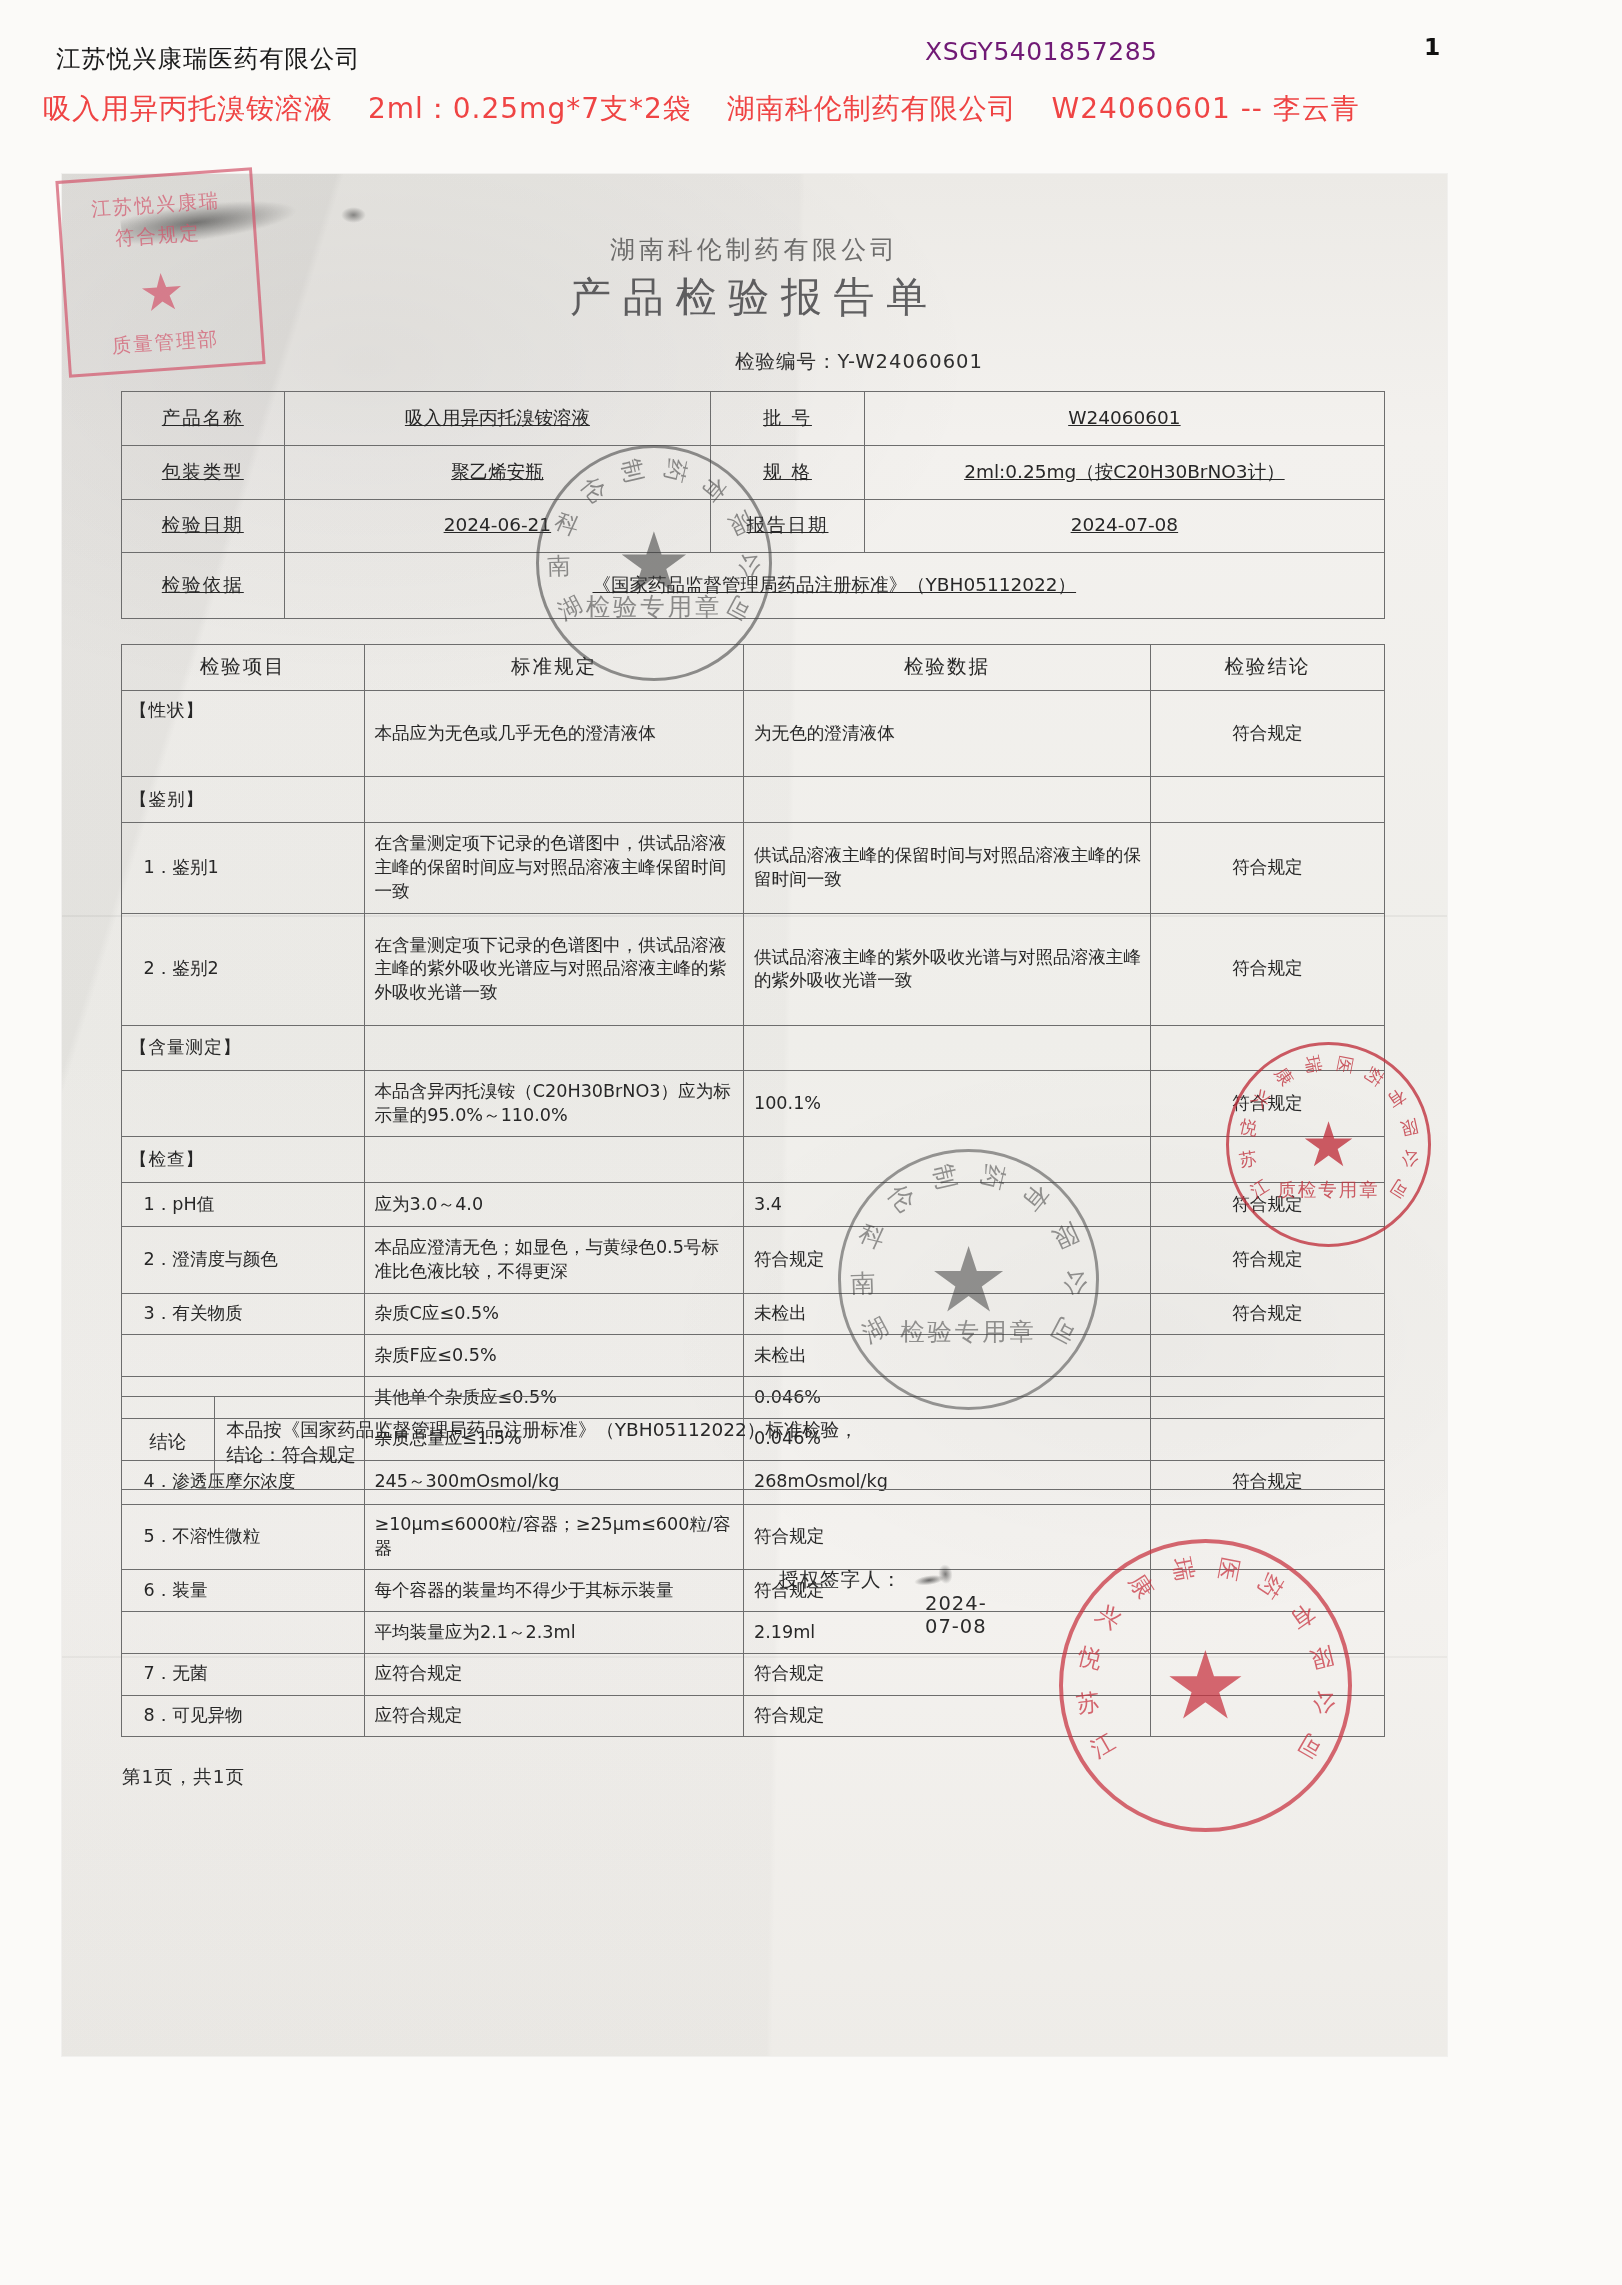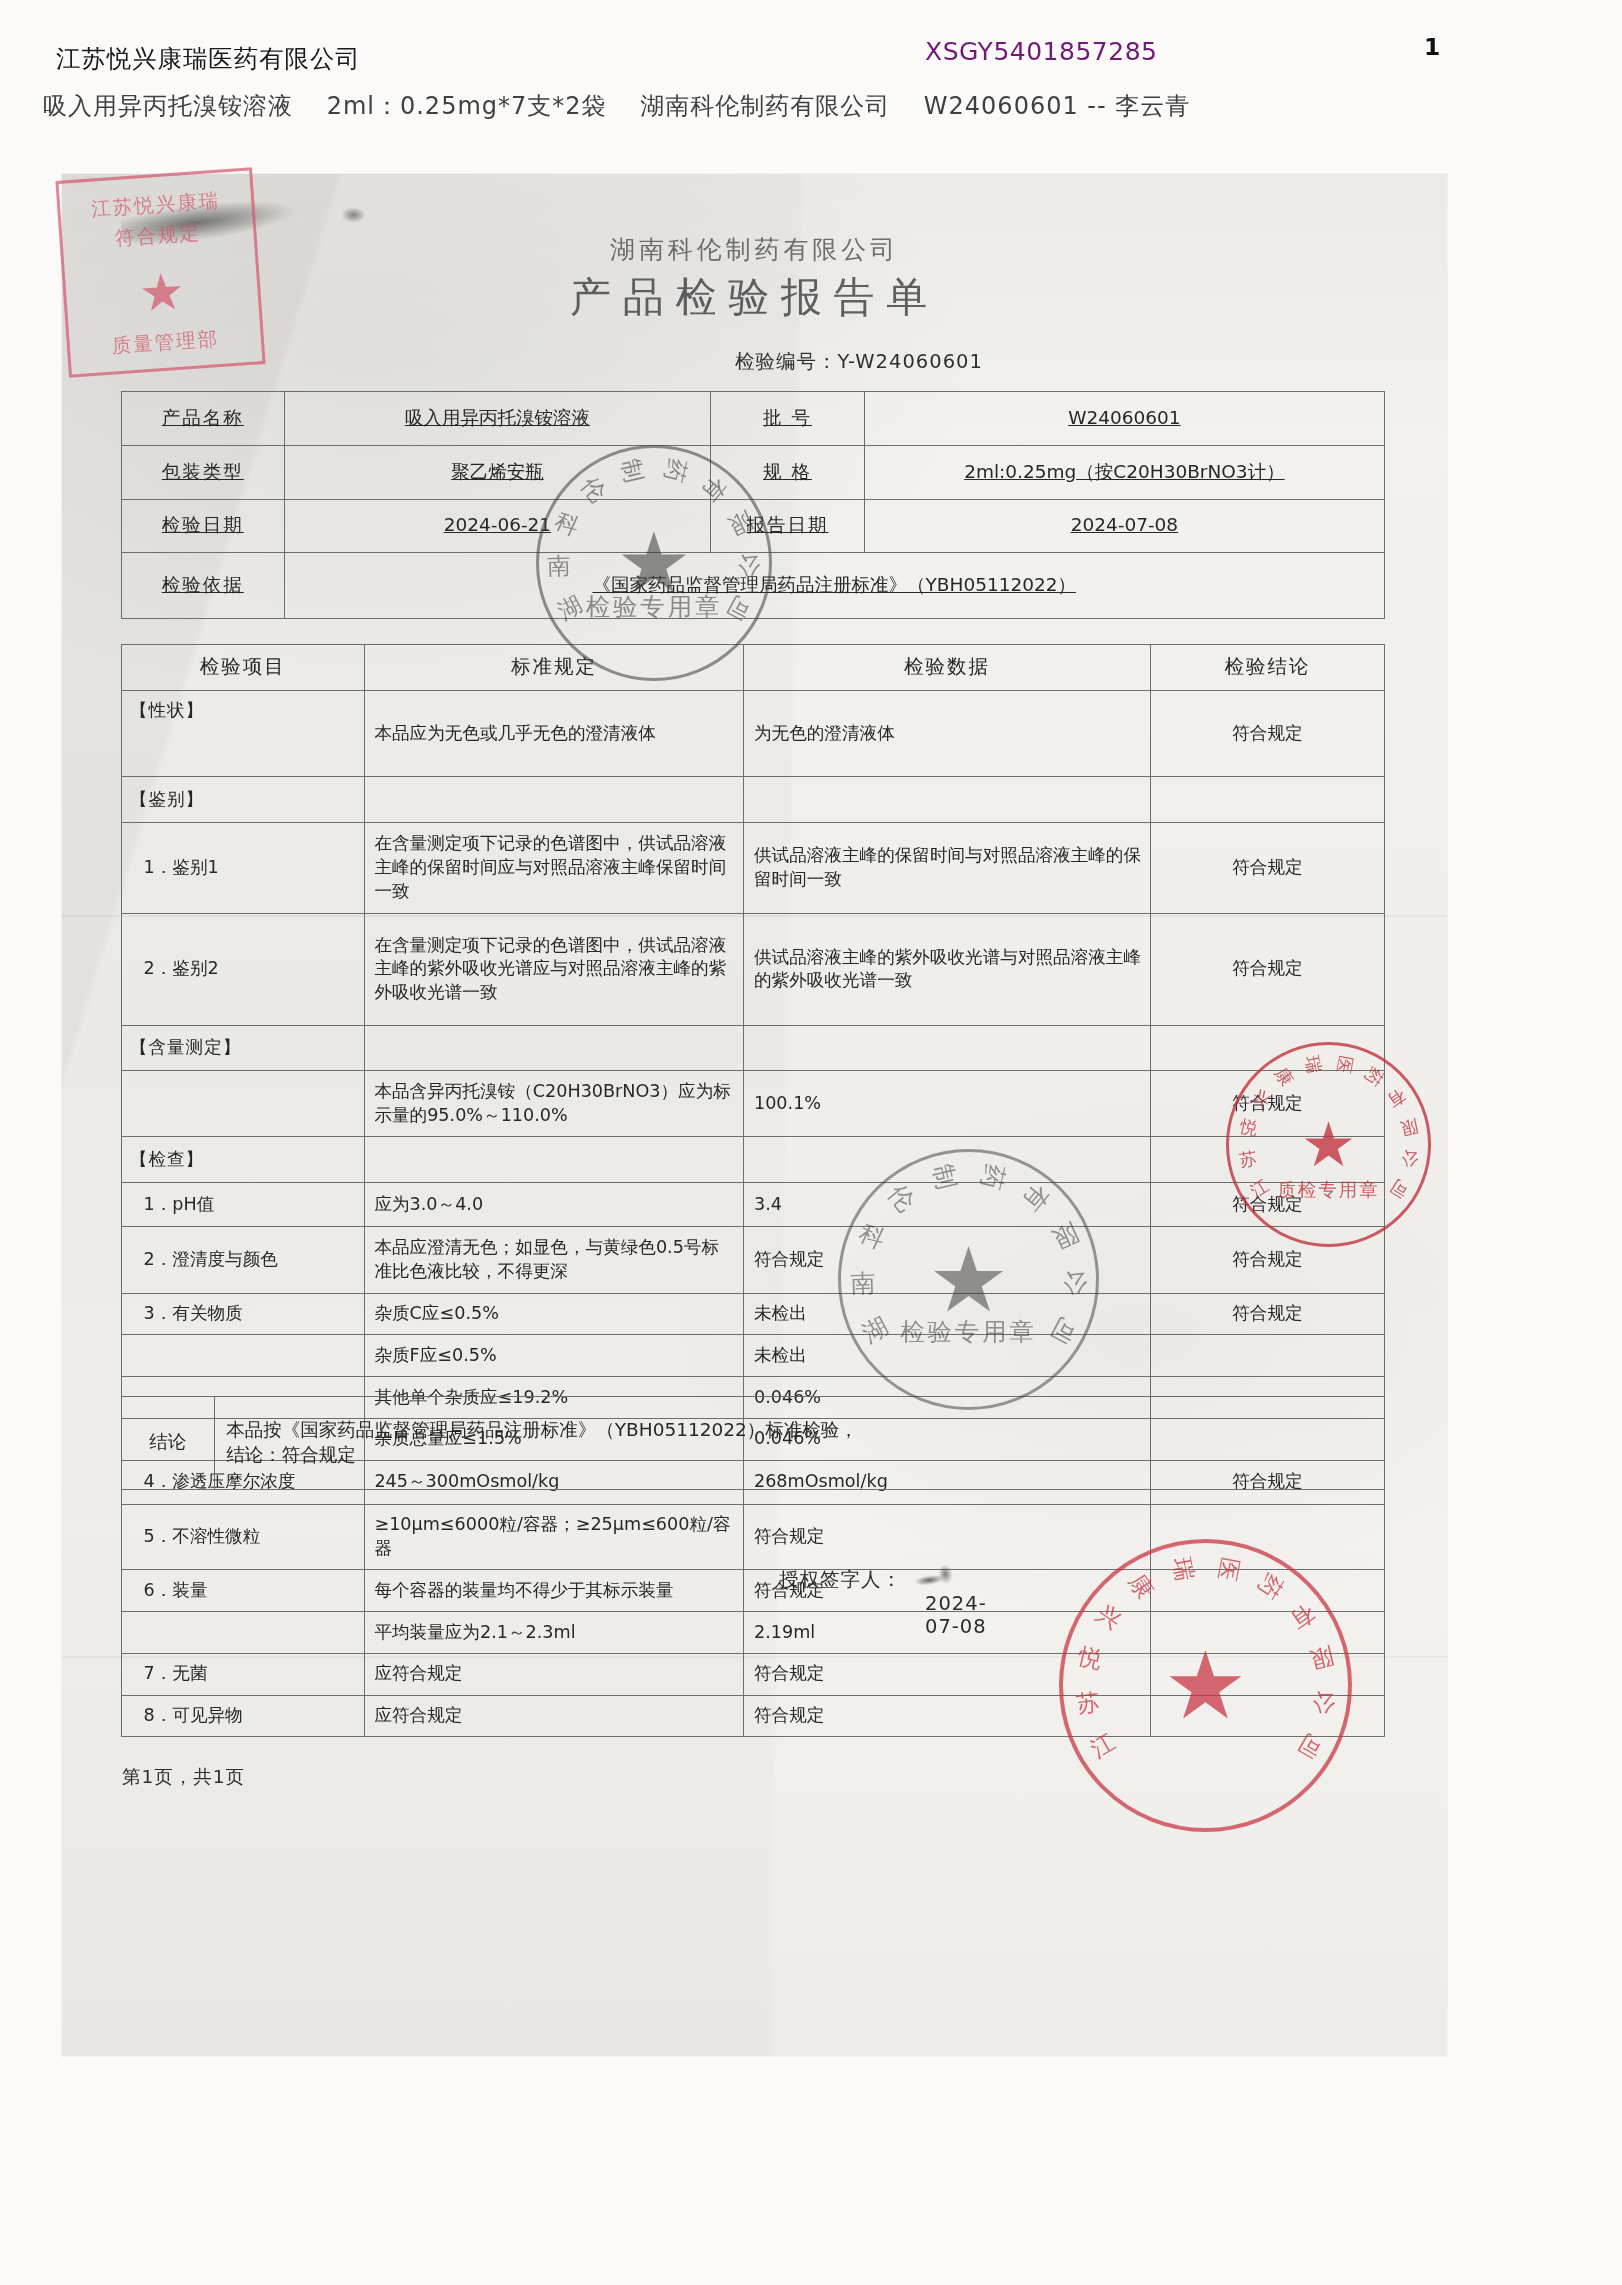--- a/index.html
+++ b/index.html
@@ -13,21 +13,21 @@
   
   .hdr {
     position:absolute; left:0; top:0; width:1623px; height:146px;
   }
   .hdr .company {
     position:absolute; left:56px; top:43px;
     font-size:24.4px; color:#1a1a1a; letter-spacing:1px;
   }
   .hdr .productline {
     position:absolute; left:43px; top:90px;
-    font-size:24px; color:#404040; letter-spacing:1px;
+    font-size:28px; color:#ef4444; letter-spacing:1px;
     white-space:nowrap;
     text-align:right;
   }
   .hdr .productline span { margin-right:25px; }
   .hdr .code {
     position:absolute; left:925px; top:37px;
     font-size:25px; font-weight:normal; color:#701a75;
     letter-spacing:0.5px;
   }
   .hdr .pageno {
@@ -333,21 +333,21 @@
         <td class="cc">符合规定</td>
       </tr>
       <tr>
         <td class="nm noline" style="height:35px"></td>
         <td class="std">杂质F应≤0.5%</td>
         <td class="dat">未检出</td>
         <td class="cc"></td>
       </tr>
       <tr>
         <td class="nm noline" style="height:35px"></td>
-        <td class="std">其他单个杂质应≤19.2%</td>
+        <td class="std">其他单个杂质应≤0.5%</td>
         <td class="dat">0.046%</td>
         <td class="cc"></td>
       </tr>
       <tr>
         <td class="nm noline" style="height:35px"></td>
         <td class="std">杂质总量应≤1.5%</td>
         <td class="dat">0.046%</td>
         <td class="cc"></td>
       </tr>
 

